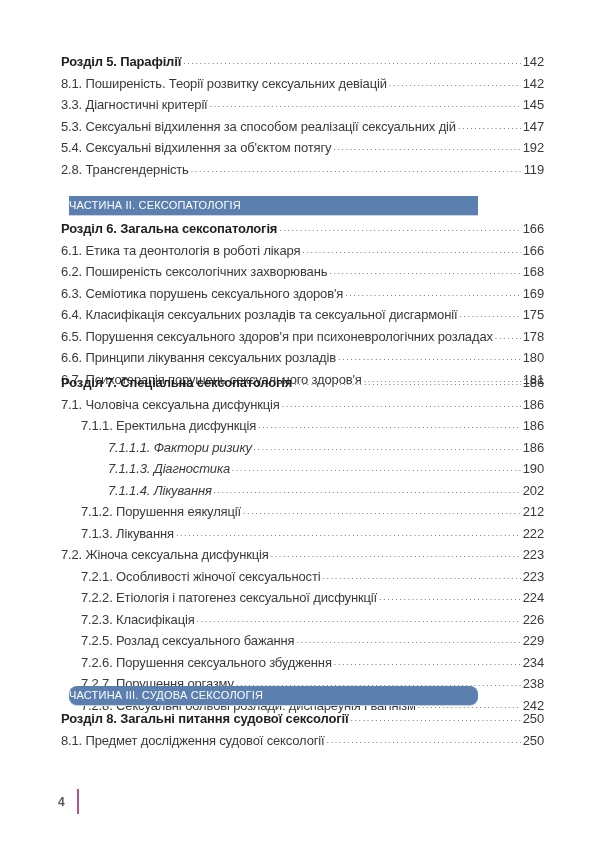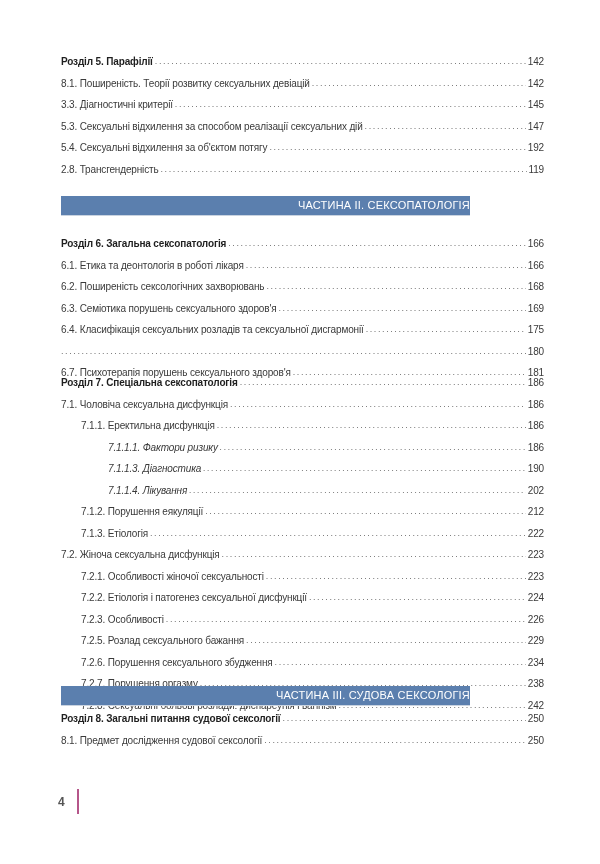--- a/index.html
+++ b/index.html
@@ -23,21 +23,21 @@
   }
   .toc-block {
     position: absolute;
     left: 0;
     width: 483px;
   }
   .toc-row {
     display: flex;
     align-items: flex-end;
     height: 21.5px;
-    font-size: 10px;
+    font-size: 13px;
     line-height: 21.5px;
     white-space: nowrap;
     letter-spacing: -0.15px;
   }
   .toc-row .label {
     flex: 0 0 auto;
     padding-right: 2px;
   }
   .toc-row .dots {
     flex: 1 1 auto;
@@ -59,28 +59,28 @@
     font-weight: bold;
     color: #1f1f1f;
   }
   .toc-row.level-0 .page-num { font-weight: normal; color: #3a3a3a; }
   .toc-row.level-1 { padding-left: 0; }
   .toc-row.level-2 { padding-left: 20px; }
   .toc-row.level-3 { padding-left: 47px; font-style: italic; }
   .toc-row.level-3 .page-num { font-style: normal; }
   .part-bar {
     position: absolute;
-    left: 0;
+    left: 8px;
     width: 409px;
     height: 19px;
     background: #5b7fae;
     color: #ffffff;
     font-size: 11px;
     line-height: 19px;
-    text-align: right;
+    text-align: left;
     letter-spacing: 0.2px;
     box-shadow: 0 1px 0 #c9d3e0;
   }
   .footer {
     position: absolute;
     left: 58px;
     top: 789px;
     height: 25px;
     display: flex;
     align-items: center;
@@ -131,21 +131,21 @@
       </div>
       <div class="toc-row level-1">
         <span class="label">2.8. Трансгендерність</span>
         <span class="dots"></span>
         <span class="page-num">119</span>
       </div>
     </div>
 
   <div class="part-bar" style="top: 196px; background: rgb(91, 127, 174);">ЧАСТИНА II. СЕКСОПАТОЛОГІЯ</div>
 
-  <div class="toc-block" style="top:218px;margin-top:15px;" id="block-section6">
+  <div class="toc-block" style="top:218px;" id="block-section6">
       <div class="toc-row level-0">
         <span class="label">Розділ 6. Загальна сексопатологія</span>
         <span class="dots"></span>
         <span class="page-num">166</span>
       </div>
       <div class="toc-row level-1">
         <span class="label">6.1. Етика та деонтологія в роботі лікаря</span>
         <span class="dots"></span>
         <span class="page-num">166</span>
       </div>
@@ -158,20 +158,26 @@
         <span class="label">6.3. Семіотика порушень сексуального здоров'я</span>
         <span class="dots"></span>
         <span class="page-num">169</span>
       </div>
       <div class="toc-row level-1">
         <span class="label">6.4. Класифікація сексуальних розладів та сексуальної дисгармонії</span>
         <span class="dots"></span>
         <span class="page-num">175</span>
       </div>
       <div class="toc-row level-1">
+        <span class="label">6.5. Порушення сексуального здоров'я при психоневрологічних розладах</span>
+        <span class="dots"></span>
+        <span class="page-num">178</span>
+      </div>
+      <div class="toc-row level-1">
+        <span class="label">6.6. Принципи лікування сексуальних розладів</span>
         <span class="dots"></span>
         <span class="page-num">180</span>
       </div>
       <div class="toc-row level-1">
         <span class="label">6.7. Психотерапія порушень сексуального здоров'я</span>
         <span class="dots"></span>
         <span class="page-num">181</span>
       </div>
     </div>
 
@@ -205,41 +211,41 @@
         <span class="label">7.1.1.4. Лікування</span>
         <span class="dots"></span>
         <span class="page-num">202</span>
       </div>
       <div class="toc-row level-2">
         <span class="label">7.1.2. Порушення еякуляції</span>
         <span class="dots"></span>
         <span class="page-num">212</span>
       </div>
       <div class="toc-row level-2">
-        <span class="label">7.1.3. Етіологія</span>
+        <span class="label">7.1.3. Лікування</span>
         <span class="dots"></span>
         <span class="page-num">222</span>
       </div>
       <div class="toc-row level-1">
         <span class="label">7.2. Жіноча сексуальна дисфункція</span>
         <span class="dots"></span>
         <span class="page-num">223</span>
       </div>
       <div class="toc-row level-2">
         <span class="label">7.2.1. Особливості жіночої сексуальності</span>
         <span class="dots"></span>
         <span class="page-num">223</span>
       </div>
       <div class="toc-row level-2">
         <span class="label">7.2.2. Етіологія і патогенез сексуальної дисфункції</span>
         <span class="dots"></span>
         <span class="page-num">224</span>
       </div>
       <div class="toc-row level-2">
-        <span class="label">7.2.3. Особливості</span>
+        <span class="label">7.2.3. Класифікація</span>
         <span class="dots"></span>
         <span class="page-num">226</span>
       </div>
       <div class="toc-row level-2">
         <span class="label">7.2.5. Розлад сексуального бажання</span>
         <span class="dots"></span>
         <span class="page-num">229</span>
       </div>
       <div class="toc-row level-2">
         <span class="label">7.2.6. Порушення сексуального збудження</span>
@@ -251,21 +257,21 @@
         <span class="dots"></span>
         <span class="page-num">238</span>
       </div>
       <div class="toc-row level-2">
         <span class="label">7.2.8. Сексуальні больові розлади: диспареунія і вагінізм</span>
         <span class="dots"></span>
         <span class="page-num">242</span>
       </div>
     </div>
 
-  <div class="part-bar" style="top: 686px; background: rgb(91, 127, 174);">ЧАСТИНА III. СУДОВА СЕКСОЛОГІЯ</div>
+  <div class="part-bar" style="top: 686px; background: rgb(91, 127, 174); border-radius: 8px;">ЧАСТИНА III. СУДОВА СЕКСОЛОГІЯ</div>
 
   <div class="toc-block" style="top:708px;" id="block-section8">
       <div class="toc-row level-0">
         <span class="label">Розділ 8. Загальні питання судової сексології</span>
         <span class="dots"></span>
         <span class="page-num">250</span>
       </div>
       <div class="toc-row level-1">
         <span class="label">8.1. Предмет дослідження судової сексології</span>
         <span class="dots"></span>

